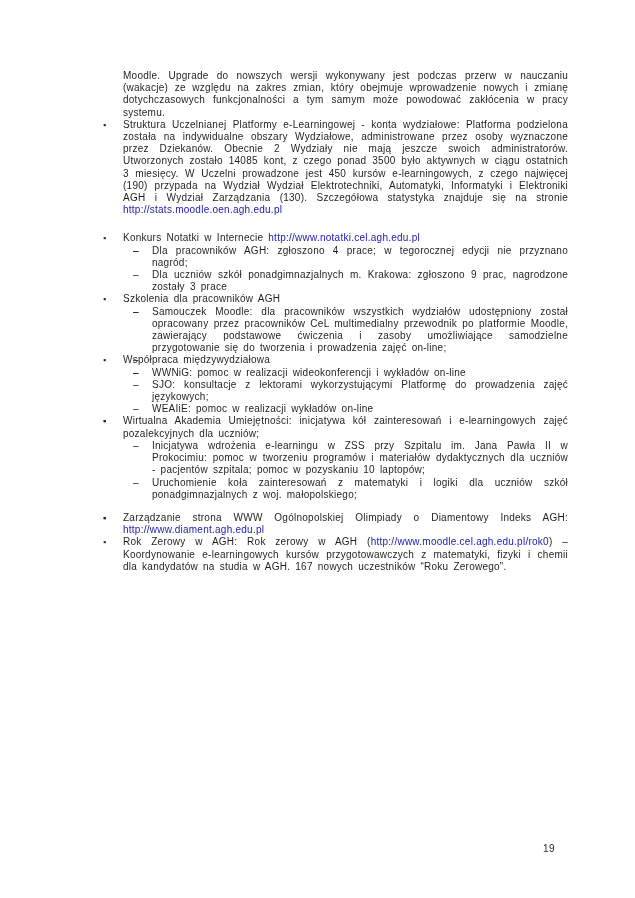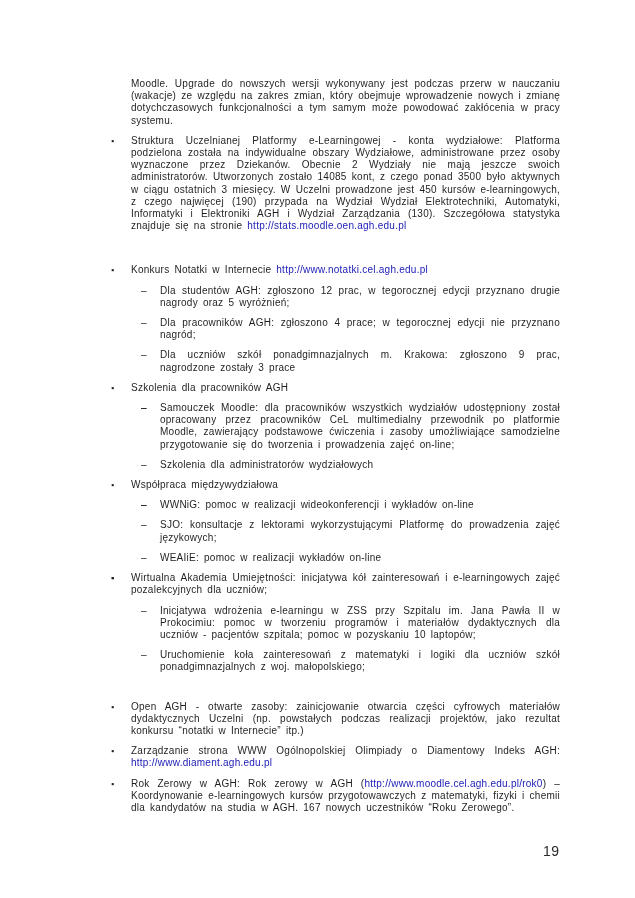--- a/index.html
+++ b/index.html
@@ -24,70 +24,70 @@
     position: absolute;
     left: 66px;
     top: 70px;
     width: 502px;
     font-size: 10px;
     line-height: 12.2px;
     letter-spacing: 0.25px;
     word-spacing: 2px;
     text-align: justify;
   }
-  .block { position: relative; margin: 8px; }
+  .block { position: relative; margin: 0; }
   .block.p  { padding-left: 57px; }
   .block.b1 { padding-left: 57px; }
   .block.b2 { padding-left: 86px; }
   .block.h  { padding-left: 0; white-space: pre-wrap; }
   .marker {
     position: absolute;
     top: 0;
     text-align: left;
   }
   .b1 > .marker { left: 37px; font-size: 8.5px; }
   .b2 > .marker { left: 67px; font-size: 10px; }
   .link {
     color: var(--link-color, #2020b8);
     cursor: pointer;
   }
   .gap { width: 100%; }
   .page-number {
     position: absolute;
     left: 543px;
     top: 843px;
-    font-size: 14px;
+    font-size: 10px;
     letter-spacing: 0.5px;
     color: #2a2a2a;
   }
 </style>
 </head>
 <body style="background: rgb(255, 255, 255);">
 
 <div class="page">
   <div class="content">
       <div class="block p"><span>Moodle. Upgrade do nowszych wersji wykonywany jest podczas przerw w nauczaniu (wakacje) ze względu na zakres zmian, który obejmuje wprowadzenie nowych i zmianę dotychczasowych funkcjonalności a tym samym może powodować zakłócenia w pracy systemu.</span></div>
       <div class="block b1"><span class="marker">▪</span><span>Struktura Uczelnianej Platformy e-Learningowej - konta wydziałowe: Platforma podzielona została na indywidualne obszary Wydziałowe, administrowane przez osoby wyznaczone przez Dziekanów. Obecnie 2 Wydziały nie mają jeszcze swoich administratorów. Utworzonych zostało 14085 kont, z czego ponad 3500 było aktywnych w ciągu ostatnich 3 miesięcy. W Uczelni prowadzone jest 450 kursów e-learningowych, z czego najwięcej (190) przypada na Wydział Wydział Elektrotechniki, Automatyki, Informatyki i Elektroniki AGH i Wydział Zarządzania (130). Szczegółowa statystyka znajduje się na stronie </span><span class="link">http://stats.moodle.oen.agh.edu.pl</span></div>
       <div class="gap" style="height: 16px;"></div>
       <div class="block b1"><span class="marker">▪</span><span>Konkurs Notatki w Internecie </span><span class="link">http://www.notatki.cel.agh.edu.pl</span></div>
-      <div class="block b2"><span class="marker">–</span><span>Dla studentów AGH: zgłoszono 12 prac, w tegorocznej edycji przyznano drugie nagrody oraz 5 wyróżnień;</span></div>
+      <div class="block b2"><span class="marker">–</span></div>
       <div class="block b2"><span class="marker">–</span><span>Dla pracowników AGH: zgłoszono 4 prace; w tegorocznej edycji nie przyznano nagród;</span></div>
       <div class="block b2"><span class="marker">–</span><span>Dla uczniów szkół ponadgimnazjalnych m. Krakowa: zgłoszono 9 prac, nagrodzone zostały 3 prace</span></div>
       <div class="block b1"><span class="marker">▪</span><span>Szkolenia dla pracowników AGH</span></div>
       <div class="block b2"><span class="marker">–</span></div>
       <div class="block b2"><span class="marker">–</span><span>Samouczek Moodle: dla pracowników wszystkich wydziałów udostępniony został opracowany przez pracowników CeL multimedialny przewodnik po platformie Moodle, zawierający podstawowe ćwiczenia i zasoby umożliwiające samodzielne przygotowanie się do tworzenia i prowadzenia zajęć on-line;</span></div>
-      <div class="block b2"><span class="marker">–</span><span>Szkolenia dla administratorów wydziałowych</span></div>
+      <div class="block b2"><span class="marker">–</span></div>
       <div class="block b1"><span class="marker">▪</span><span>Współpraca międzywydziałowa</span></div>
       <div class="block b2"><span class="marker">–</span></div>
       <div class="block b2"><span class="marker">–</span><span>WWNiG: pomoc w realizacji wideokonferencji i wykładów on-line</span></div>
       <div class="block b2"><span class="marker">–</span><span>SJO: konsultacje z lektorami wykorzystującymi Platformę do prowadzenia zajęć językowych;</span></div>
       <div class="block b2"><span class="marker">–</span><span>WEAIiE: pomoc w realizacji wykładów on-line</span></div>
       <div class="block b1"><span class="marker">▪</span></div>
       <div class="block b1"><span class="marker">▪</span><span>Wirtualna Akademia Umiejętności: inicjatywa kół zainteresowań i e-learningowych zajęć pozalekcyjnych dla uczniów;</span></div>
       <div class="block b2"><span class="marker">–</span><span>Inicjatywa wdrożenia e-learningu w ZSS przy Szpitalu im. Jana Pawła II w Prokocimiu: pomoc w tworzeniu programów i materiałów dydaktycznych dla uczniów - pacjentów szpitala; pomoc w pozyskaniu 10 laptopów;</span></div>
       <div class="block b2"><span class="marker">–</span><span>Uruchomienie koła zainteresowań z matematyki i logiki dla uczniów szkół ponadgimnazjalnych z woj. małopolskiego;</span></div>
       <div class="gap" style="height: 11px;"></div>
-      <div class="block b1"><span class="marker">▪</span><span>Open AGH - otwarte zasoby: zainicjowanie otwarcia części cyfrowych materiałów dydaktycznych Uczelni (np. powstałych podczas realizacji projektów, jako rezultat konkursu “notatki w Internecie” itp.)</span></div>
+      <div class="block b1"><span class="marker">▪</span></div>
       <div class="block b1"><span class="marker">▪</span><span>Zarządzanie strona WWW Ogólnopolskiej Olimpiady o Diamentowy Indeks AGH: </span><span class="link">http://www.diament.agh.edu.pl</span></div>
       <div class="block b1"><span class="marker">▪</span><span>Rok Zerowy w AGH: Rok zerowy w AGH (</span><span class="link">http://www.moodle.cel.agh.edu.pl/rok0</span><span>) – Koordynowanie e-learningowych kursów przygotowawczych z matematyki, fizyki i chemii dla kandydatów na studia w AGH. 167 nowych uczestników “Roku Zerowego”.</span></div>
     </div>
   <div class="page-number">19</div>
 </div>
 
 </body></html>

